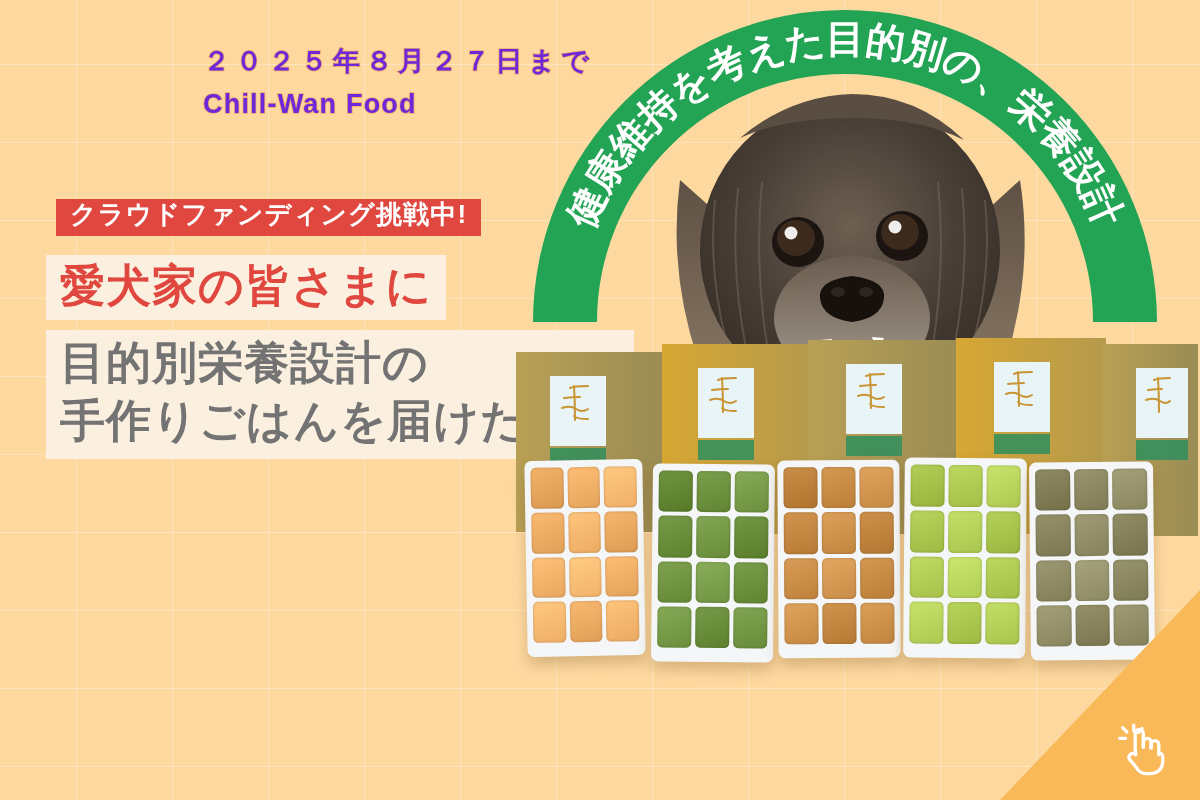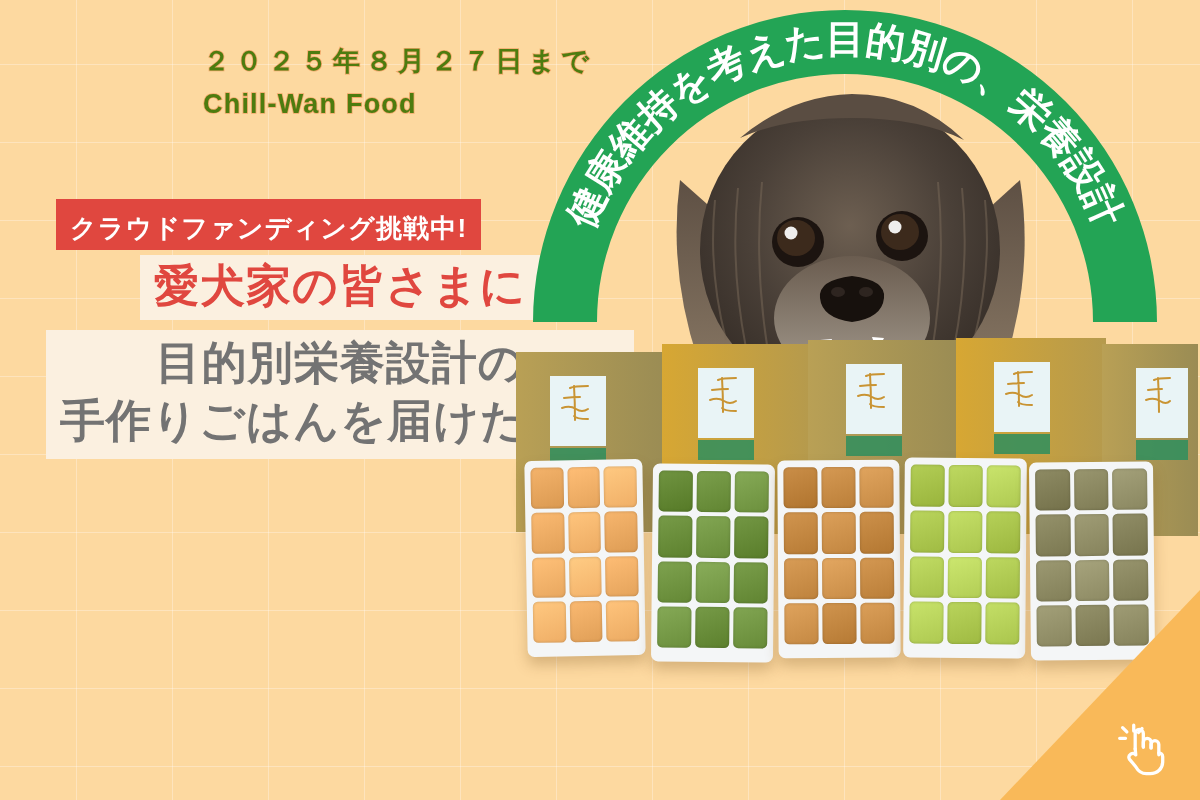--- a/index.html
+++ b/index.html
@@ -40,45 +40,45 @@
     text-align:center; line-height:1.45; margin-top:2px;
     font-family:"Liberation Sans", sans-serif;
   }
 
   
   .meta {
     position:absolute; left:203px; top:48px;
     width:470px;
   }
   .meta-line {
-    color:#4d7c0f;
+    color:#6d28d9;
     font-weight:bold;
     line-height:1.0;
     -webkit-text-stroke:1.6px #f3a86a;
     paint-order:stroke fill;
     white-space:nowrap;
   }
   .meta-date { font-size:27px; letter-spacing:5.5px; margin-bottom:16px; }
   .meta-brand { font-size:27px; letter-spacing:1.2px; margin-bottom:32px; }
   .meta-name  { font-size:27px; letter-spacing:2px; }
 
   
   .cf-badge {
     position:absolute; left:56px; top:199px;
     background:#e0473f;
     color:#ffffff;
     font-size:26px; font-weight:bold;
     letter-spacing:1.2px;
-    padding:16px 14px 8px 14px;
+    padding:2px 14px 8px 14px;
     line-height:1.05;
     white-space:nowrap;
   }
 
   
-  .headline { position:absolute; left:46px; top:255px;text-align:center; }
+  .headline { position:absolute; left:46px; top:255px; }
   .hl-line {
     display:inline-block;
     background:#fbf0e0;
     color:#e0473f;
     font-weight:bold;
     font-size:45px;
     line-height:1.22;
     letter-spacing:1px;
     padding:4px 14px 6px 14px;
     white-space:nowrap;

